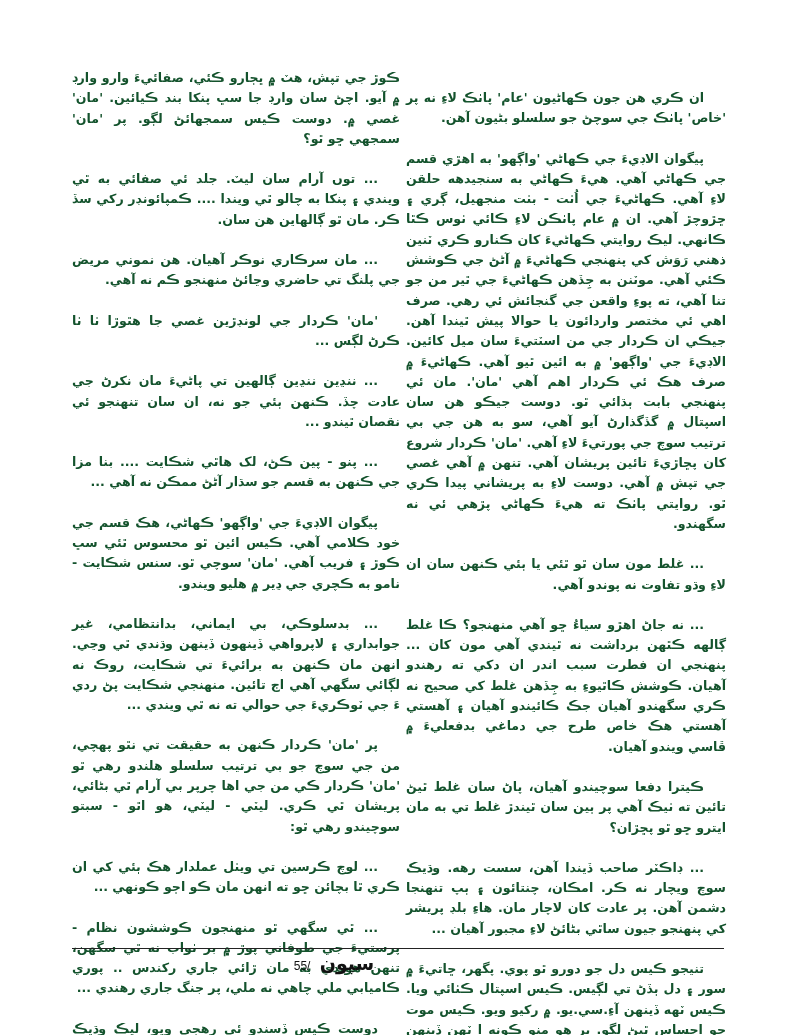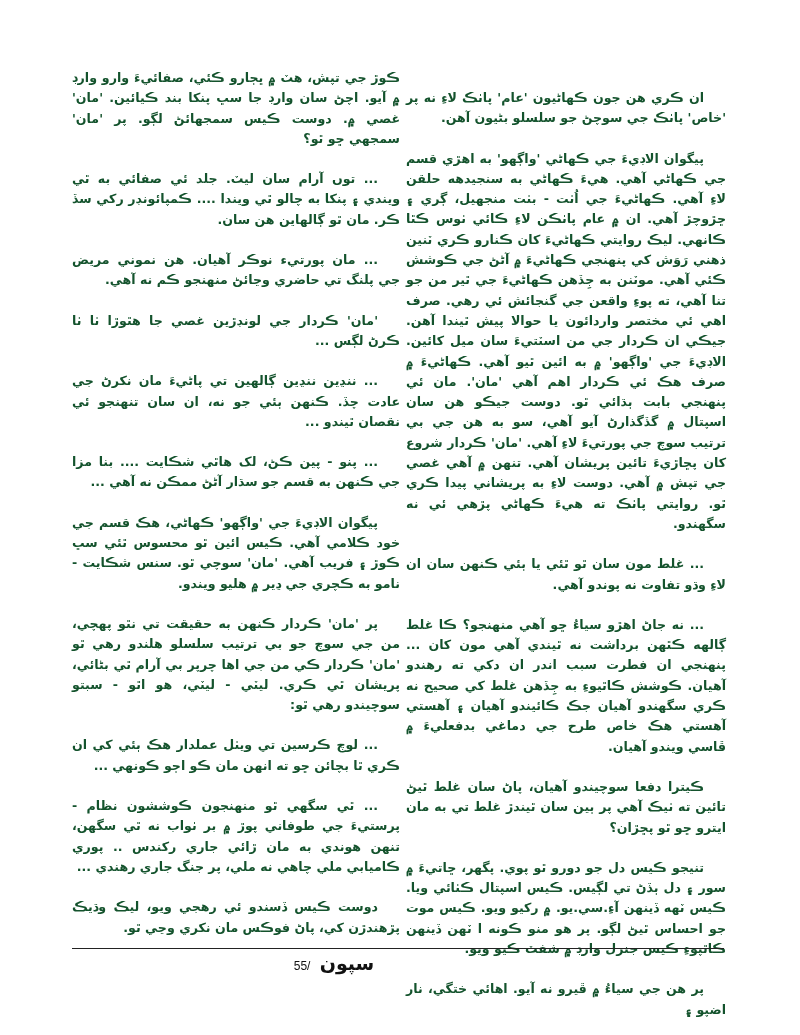--- a/index.html
+++ b/index.html
@@ -25,32 +25,34 @@
 <body>
 
 <div class="page">
 
   <div class="col col-right">
     <p class="ind">ان ڪري هن جون ڪهاڻيون 'عام' پاٺڪ لاءِ نه پر 'خاص' پاٺڪ جي سوچڻ جو سلسلو بڻيون آهن.</p>
     <p class="ind">پيگوان الاڊيءَ جي ڪهاڻي 'واڳهو' به اهڙي قسم جي ڪهاڻي آهي. هيءَ ڪهاڻي به سنجيدهه حلقن لاءِ آهي. ڪهاڻيءَ جي اُٺت - بٺت منجهيل، ڳري ۽ ڇڙوچڙ آهي. ان ۾ عام پاٺڪن لاءِ ڪائي ٺوس ڪٿا ڪانهي. ليڪ روايتي ڪهاڻيءَ کان ڪنارو ڪري ٽنين ذهني رَوَش کي پنهنجي ڪهاڻيءَ ۾ آڻڻ جي ڪوشش ڪئي آهي. موٽنن به جِڏهن ڪهاڻيءَ جي ٿير من جو تنا آهي، ته پوءِ واقعن جي گنجائش ئي رهي. صرف اهي ئي مختصر واردائون يا حوالا پيش ٿيندا آهن. جيڪي ان ڪردار جي من اسٽتيءَ سان ميل کائين. الاڊيءَ جي 'واڳهو' ۾ به ائين ٿيو آهي. ڪهاڻيءَ ۾ صرف هڪ ئي ڪردار اهم آهي 'مان'. مان ئي پنهنجي بابت ٻڌائي ٿو. دوست جيڪو هن سان اسپتال ۾ گڏگذارڻ آيو آهي، سو به هن جي بي ترتيب سوچ جي پورتيءَ لاءِ آهي. 'مان' ڪردار شروع کان پڇاڙيءَ تائين پريشان آهي. تنهن ۾ آهي غصي جي تپش ۾ آهي. دوست لاءِ به پريشاني پيدا ڪري ٿو. روايتي پاٺڪ ته هيءَ ڪهاڻي پڙهي ئي نه سگهندو.</p>
     <p class="ind">... غلط مون سان ٿو ٿئي يا ٻئي ڪنهن سان ان لاءِ وڌو تفاوت نه پوندو آهي.</p>
     <p class="ind">... نه جاڻ اهڙو سياءُ ڇو آهي منهنجو؟ ڪا غلط ڳالهه ڪٿهن برداشت نه ٿيندي آهي مون کان ... پنهنجي ان فطرت سبب اندر ان دکي ته رهندو آهيان. ڪوشش ڪاٿيوءِ به جِڏهن غلط کي صحيح نه ڪري سگهندو آهيان جڪ ڪائيندو آهيان ۽ آهستي آهستي هڪ خاص طرح جي دماغي بدفعليءَ ۾ ڦاسي ويندو آهيان.</p>
     <p class="ind">ڪيترا دفعا سوچيندو آهيان، پاڻ سان غلط ٿيڻ تائين ته ٺيڪ آهي پر ٻين سان ٿيندڙ غلط تي به مان ايترو ڇو ٿو پڇڙان؟</p>
+    <p class="ind">... ڊاڪٽر صاحب ڏيندا آهن، سست رهه. وڌيڪ سوچ ويچار نه ڪر. امڪان، چنتائون ۽ ٻپ تنهنجا دشمن آهن. پر عادت کان لاچار مان. هاءِ بلڊ پريشر کي پنهنجو جيون ساٿي بڻائڻ لاءِ مجبور آهيان ...</p>
     <p class="ind">تنيجو ڪيس دل جو دورو ٿو پوي. پگهر، ڇاتيءَ ۾ سور ۽ دل ٻڏڻ تي لڳيس. ڪيس اسپتال ڪٺائي ويا. ڪيس ٽهه ڏينهن آءِ.سي.يو. ۾ رکيو ويو. ڪيس موت جو احساس ٿيڻ لڳو. پر هو منو ڪونه ا ٽهن ڏينهن ڪاٿپوءِ ڪيس جنرل وارڊ ۾ شفٽ ڪيو ويو.</p>
     <p class="ind">پر هن جي سياءُ ۾ ڦيرو نه آيو. اهائي ختگي، نار اضپو ۽</p>
   </div>
 
   <div class="col col-left">
     <p>ڪوڙ جي تپش، هٽ ۾ ڀڄارو ڪئي، صفائيءَ وارو وارڊ ۾ آيو. اچڻ سان وارڊ جا سڀ پنکا بند ڪيائين. 'مان' غصي ۾. دوست ڪيس سمجهائڻ لڳو. پر 'مان' سمجهي ڇو ٿو؟</p>
     <p class="ind">... توں آرام سان ليٽ. جلد ئي صفائي به ٿي ويندي ۽ پنکا به چالو ٿي ويندا .... ڪمپائونڊر رکي سڏ ڪر. مان ٿو ڳالهاين هن سان.</p>
-    <p class="ind">... مان پورتيء نوڪر آهيان. هن نموني مريض جي پلنگ تي حاضري وڃائڻ منهنجو ڪم نه آهي.</p>
+    <p class="ind">... مان سرڪاري نوڪر آهيان. هن نموني مريض جي پلنگ تي حاضري وڃائڻ منهنجو ڪم نه آهي.</p>
     <p class="ind">'مان' ڪردار جي لونڊڙين غصي جا هٿوڙا ٺا ٺا ڪرڻ لڳس ...</p>
     <p class="ind">... ننڍين ننڍين ڳالهين تي پاڻيءَ مان نکرڻ جي عادت چڏ. ڪنهن ٻئي جو نه، ان سان تنهنجو ئي نقصان ٿيندو ...</p>
     <p class="ind">... پنو - پين ڪڻ، لک هاٿي شڪايت .... بنا مزا جي ڪنهن به قسم جو سڌار آڻڻ ممڪن نه آهي ...</p>
     <p class="ind">پيگوان الاڊيءَ جي 'واڳهو' ڪهاڻي، هڪ قسم جي خود ڪلامي آهي. ڪيس ائين ٿو محسوس ٿئي سڀ ڪوڙ ۽ فريب آهي. 'مان' سوچي ٿو. سنس شڪايت - نامو به ڪچري جي ڍير ۾ هليو ويندو.</p>
+    <p class="ind gap">... بدسلوڪي، بي ايماني، بدانتظامي، غير جوابداري ۽ لاپرواهي ڏينهون ڏينهن وڌندي ٿي وڃي. انهن مان ڪنهن به برائيءَ تي شڪايت، روڪ نه لڳائي سگهي آهي اڄ تائين. منهنجي شڪايت پڻ ردي ءَ جي ٽوڪريءَ جي حوالي ته نه ٿي ويندي ...</p>
     <p class="ind">پر 'مان' ڪردار ڪنهن به حقيقت تي نٿو پهچي، من جي سوچ جو بي ترتيب سلسلو هلندو رهي ٿو 'مان' ڪردار ڪي من جي اها چرپر بي آرام ٿي بڻائي، پريشان ٿي ڪري. ليٽي - ليٽي، هو اٿو - سبتو سوچيندو رهي ٿو:</p>
     <p class="ind">... لوچ ڪرسين تي ويٺل عملدار هڪ ٻئي کي ان ڪري ٿا بچائن ڇو ته انهن مان ڪو اڄو ڪونهي ...</p>
     <p class="ind">... ٿي سگهي ٿو منهنجون ڪوششون نظام - پرستيءَ جي طوفاني پوڙ ۾ بر ٺواب نه ٿي سگهن، تنهن هوندي به مان ڙائي جاري رکندس .. پوري ڪاميابي ملي چاهي نه ملي، پر جنگ جاري رهندي ...</p>
     <p class="ind">دوست ڪيس ڏسندو ئي رهجي ويو، ليڪ وڌيڪ پڙهندڙن کي، پاڻ فوڪس مان نکري وڃي ٿو.</p>
   </div>
 
   <div class="rule"></div>
 
   <div class="footer">
     <span class="num">55/</span>

